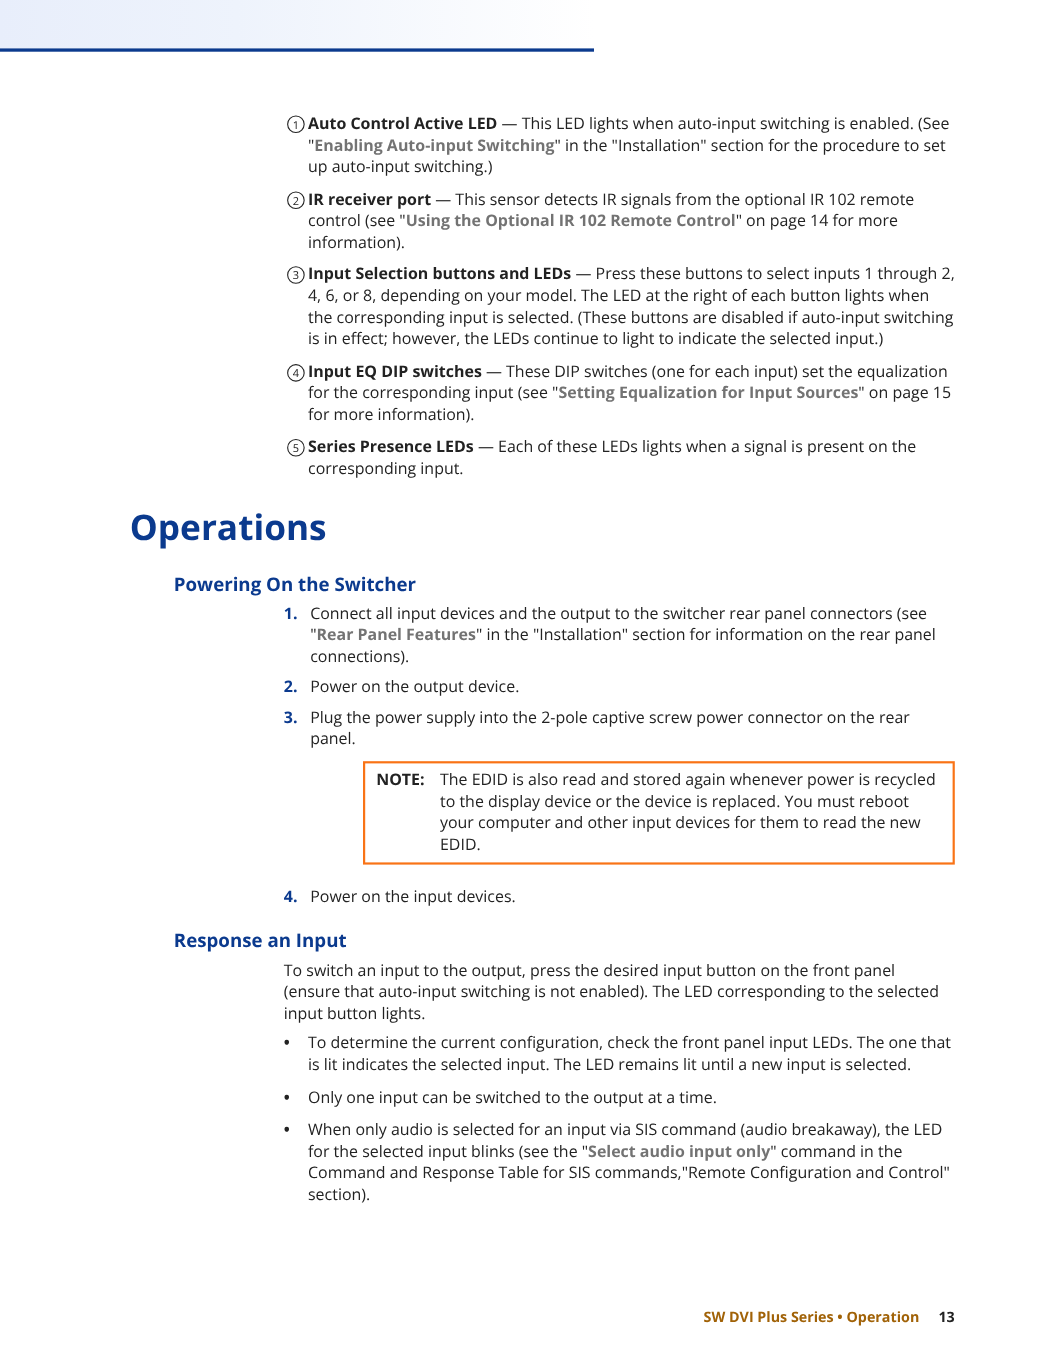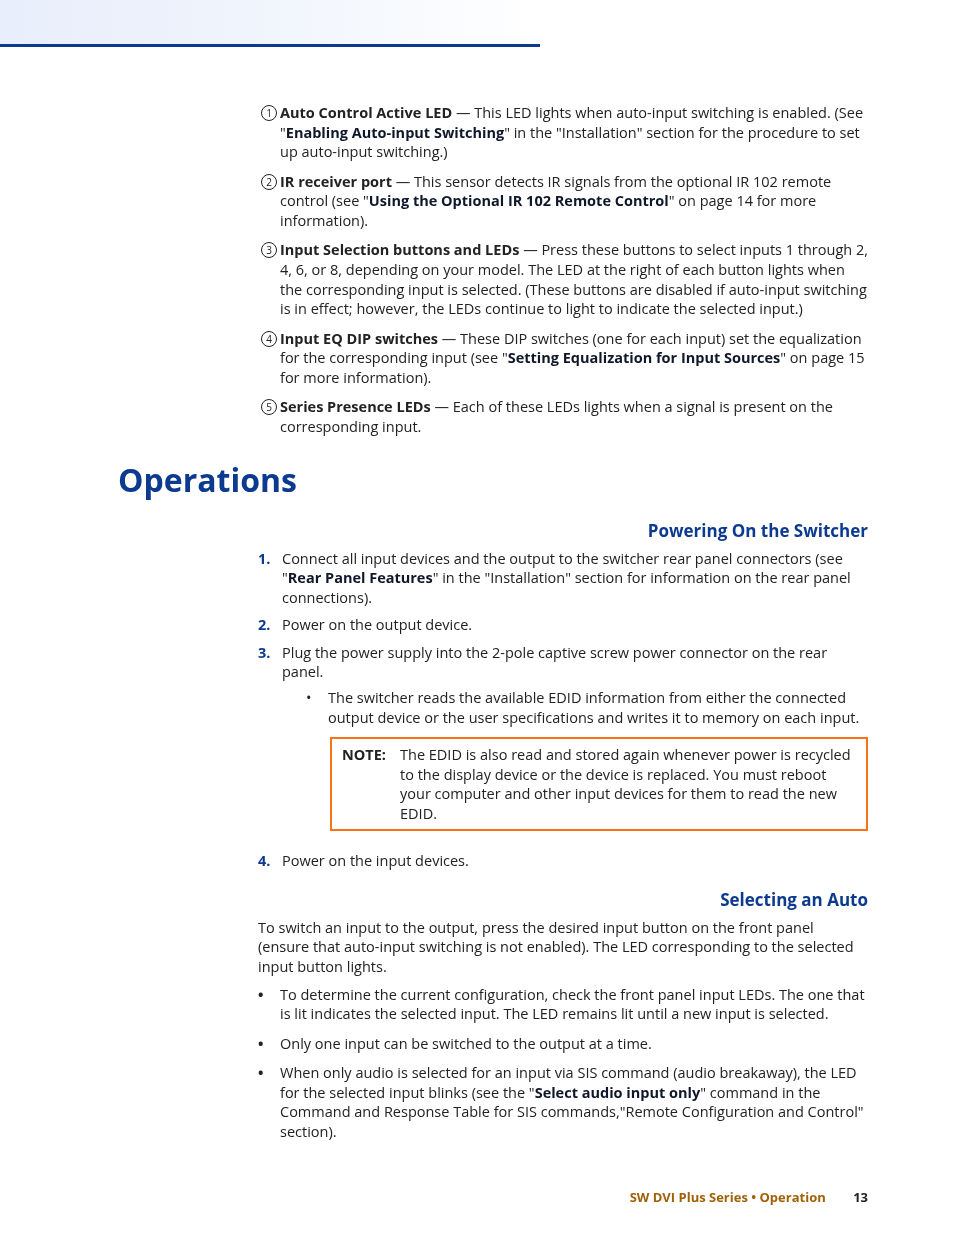--- a/index.html
+++ b/index.html
@@ -37,33 +37,32 @@
     display: inline-block;
     border: 1px solid #222;
     border-radius: 50%;
     width: 14px; height: 14px;
     line-height: 14px;
     font-size: 10px;
     text-align: center;
   }
   .co-body { flex: 1; }
   .bold { font-weight: bold; }
-  .link { color: #0f172a; font-weight: bold; }
+  .link { color: #737373; font-weight: bold; }
   h1.section {
     color: #0b3a8e;
     font-size: 32px;
     font-weight: bold;
     margin: 22px 0 8px 0;
   }
   h2.sub {
     color: #0b3a8e;
     font-size: 17px;
     font-weight: bold;
     margin: 18px 0 6px 40px;
-    text-align: right;
   }
   .bodyblock { margin-left: 140px; }
   .para { margin: 4px 0 8px 0; }
   ol.steps { margin: 6px 0; padding-left: 0; list-style: none; }
   ol.steps > li { display: flex; margin-bottom: 8px; }
   ol.steps > li > .num { color: #0b3a8e; font-weight: bold; width: 24px; flex-shrink: 0; }
   ol.steps > li > .txt { flex: 1; }
   ul.sub { margin: 6px 0 10px 24px; padding: 0; list-style: none; }
   ul.sub > li { display: flex; margin-bottom: 8px; }
   ul.sub > li::before { content: "•"; width: 22px; flex-shrink: 0; }
@@ -77,21 +76,21 @@
     display: flex;
   }
   .notebox .lbl { font-weight: bold; width: 58px; flex-shrink: 0; }
   .footer {
     position: absolute;
     bottom: 28px;
     right: 86px;
     font-size: 13px;
   }
   .footer .ft { color: #a16207; font-weight: bold; }
-  .footer .pn { font-weight: bold; margin-left: 24px; }
+  .footer .pn { font-weight: bold; margin-left: 14px; }
 </style>
 </head>
 <body>
 
 <div class="page">
   <div class="topbar"></div>
 
   <div class="content">
 
     <div class="callouts">
@@ -128,38 +127,35 @@
           </li>
         <li>
             <span class="num">2.</span>
             <span class="txt">Power on the output device.</span>
           </li>
         <li>
             <span class="num">3.</span>
             <span class="txt">
           <span>Plug the power supply into the 2-pole captive screw power connector on the rear panel.</span>
           <ul class="sub">
-            <li>
-                  <span>The switcher reads the available EDID information from either the connected output device or the user specifications and writes it to memory on each input.</span>
-                </li>
           </ul>
           <div class="notebox">
             <span class="lbl">NOTE:</span>
             <span>The EDID is also read and stored again whenever power is recycled to the display device or the device is replaced. You must reboot your computer and other input devices for them to read the new EDID.</span>
           </div>
         </span>
           </li>
         <li>
             <span class="num">4.</span>
             <span class="txt">Power on the input devices.</span>
           </li>
       </ol>
     </div>
 
-    <h2 class="sub">Selecting an Auto</h2>
+    <h2 class="sub">Response an Input</h2>
     <div class="bodyblock">
       <div class="para">To switch an input to the output, press the desired input button on the front panel (ensure that auto-input switching is not enabled). The LED corresponding to the selected input button lights.</div>
       <ul class="bullets">
         <li>
             <span>To determine the current configuration, check the front panel input LEDs. The one that is lit indicates the selected input. The LED remains lit until a new input is selected.</span>
           </li>
         <li>
             <span>Only one input can be switched to the output at a time.</span>
           </li>
         <li>

